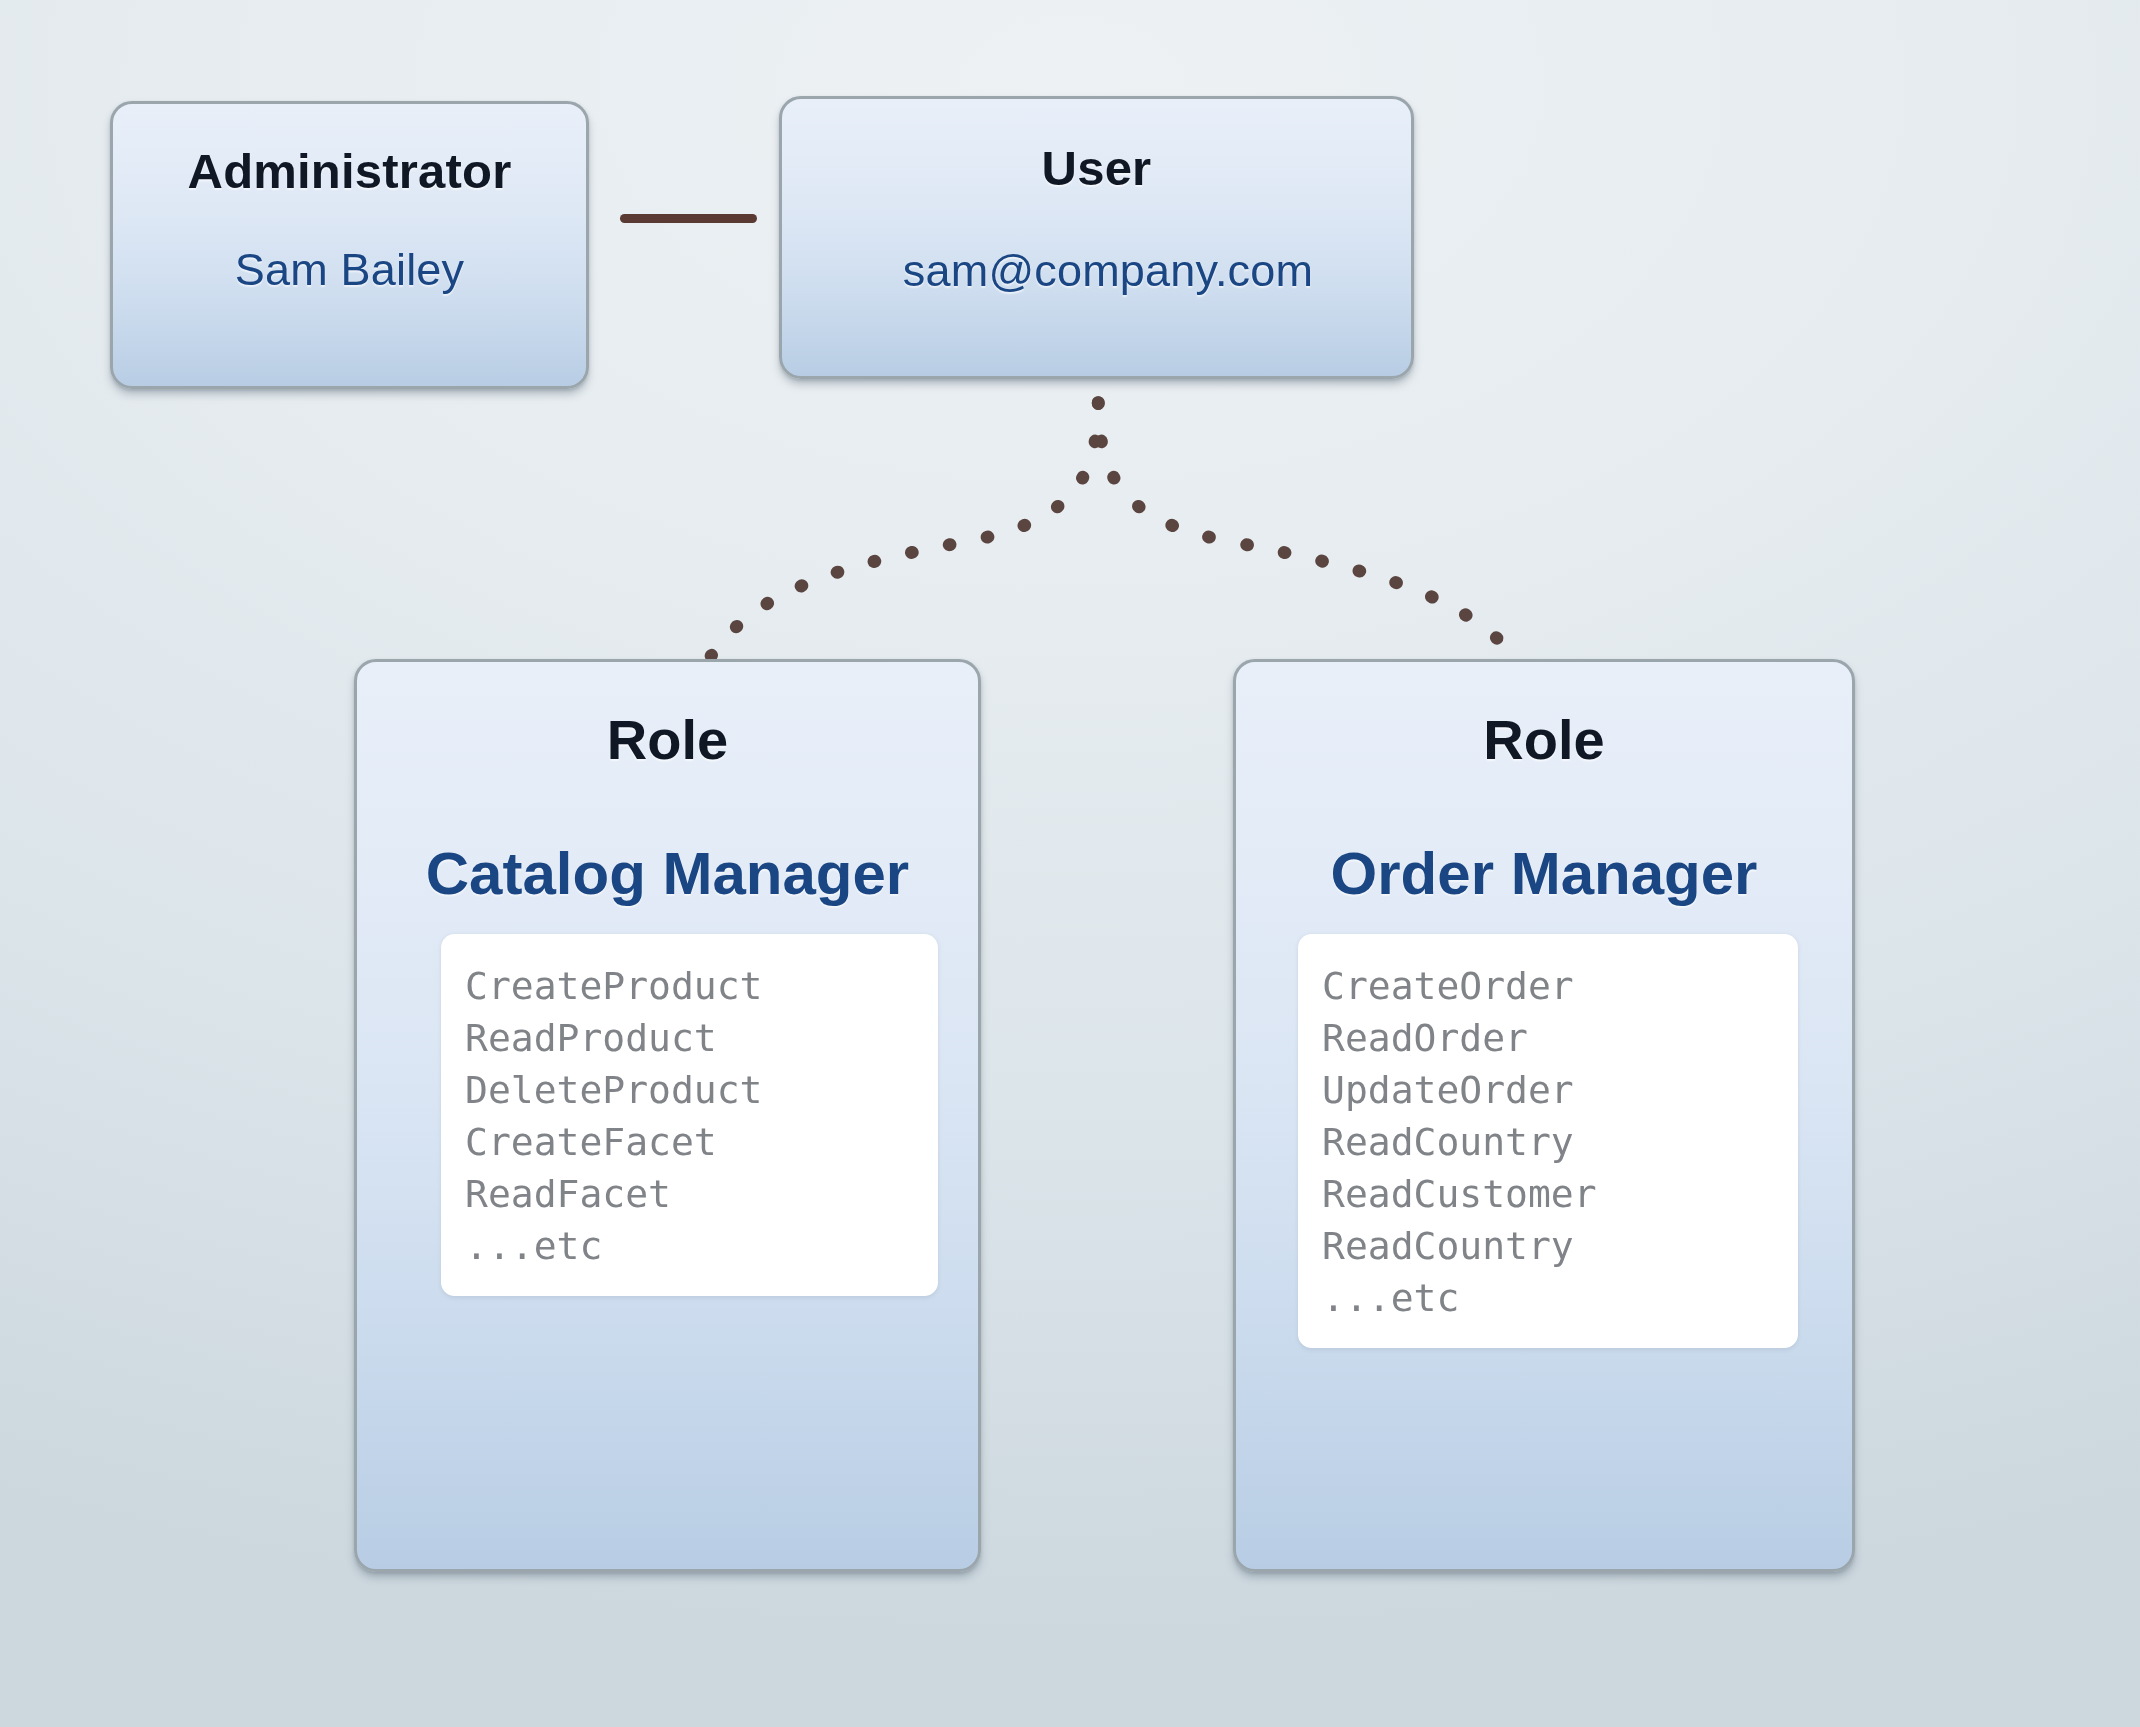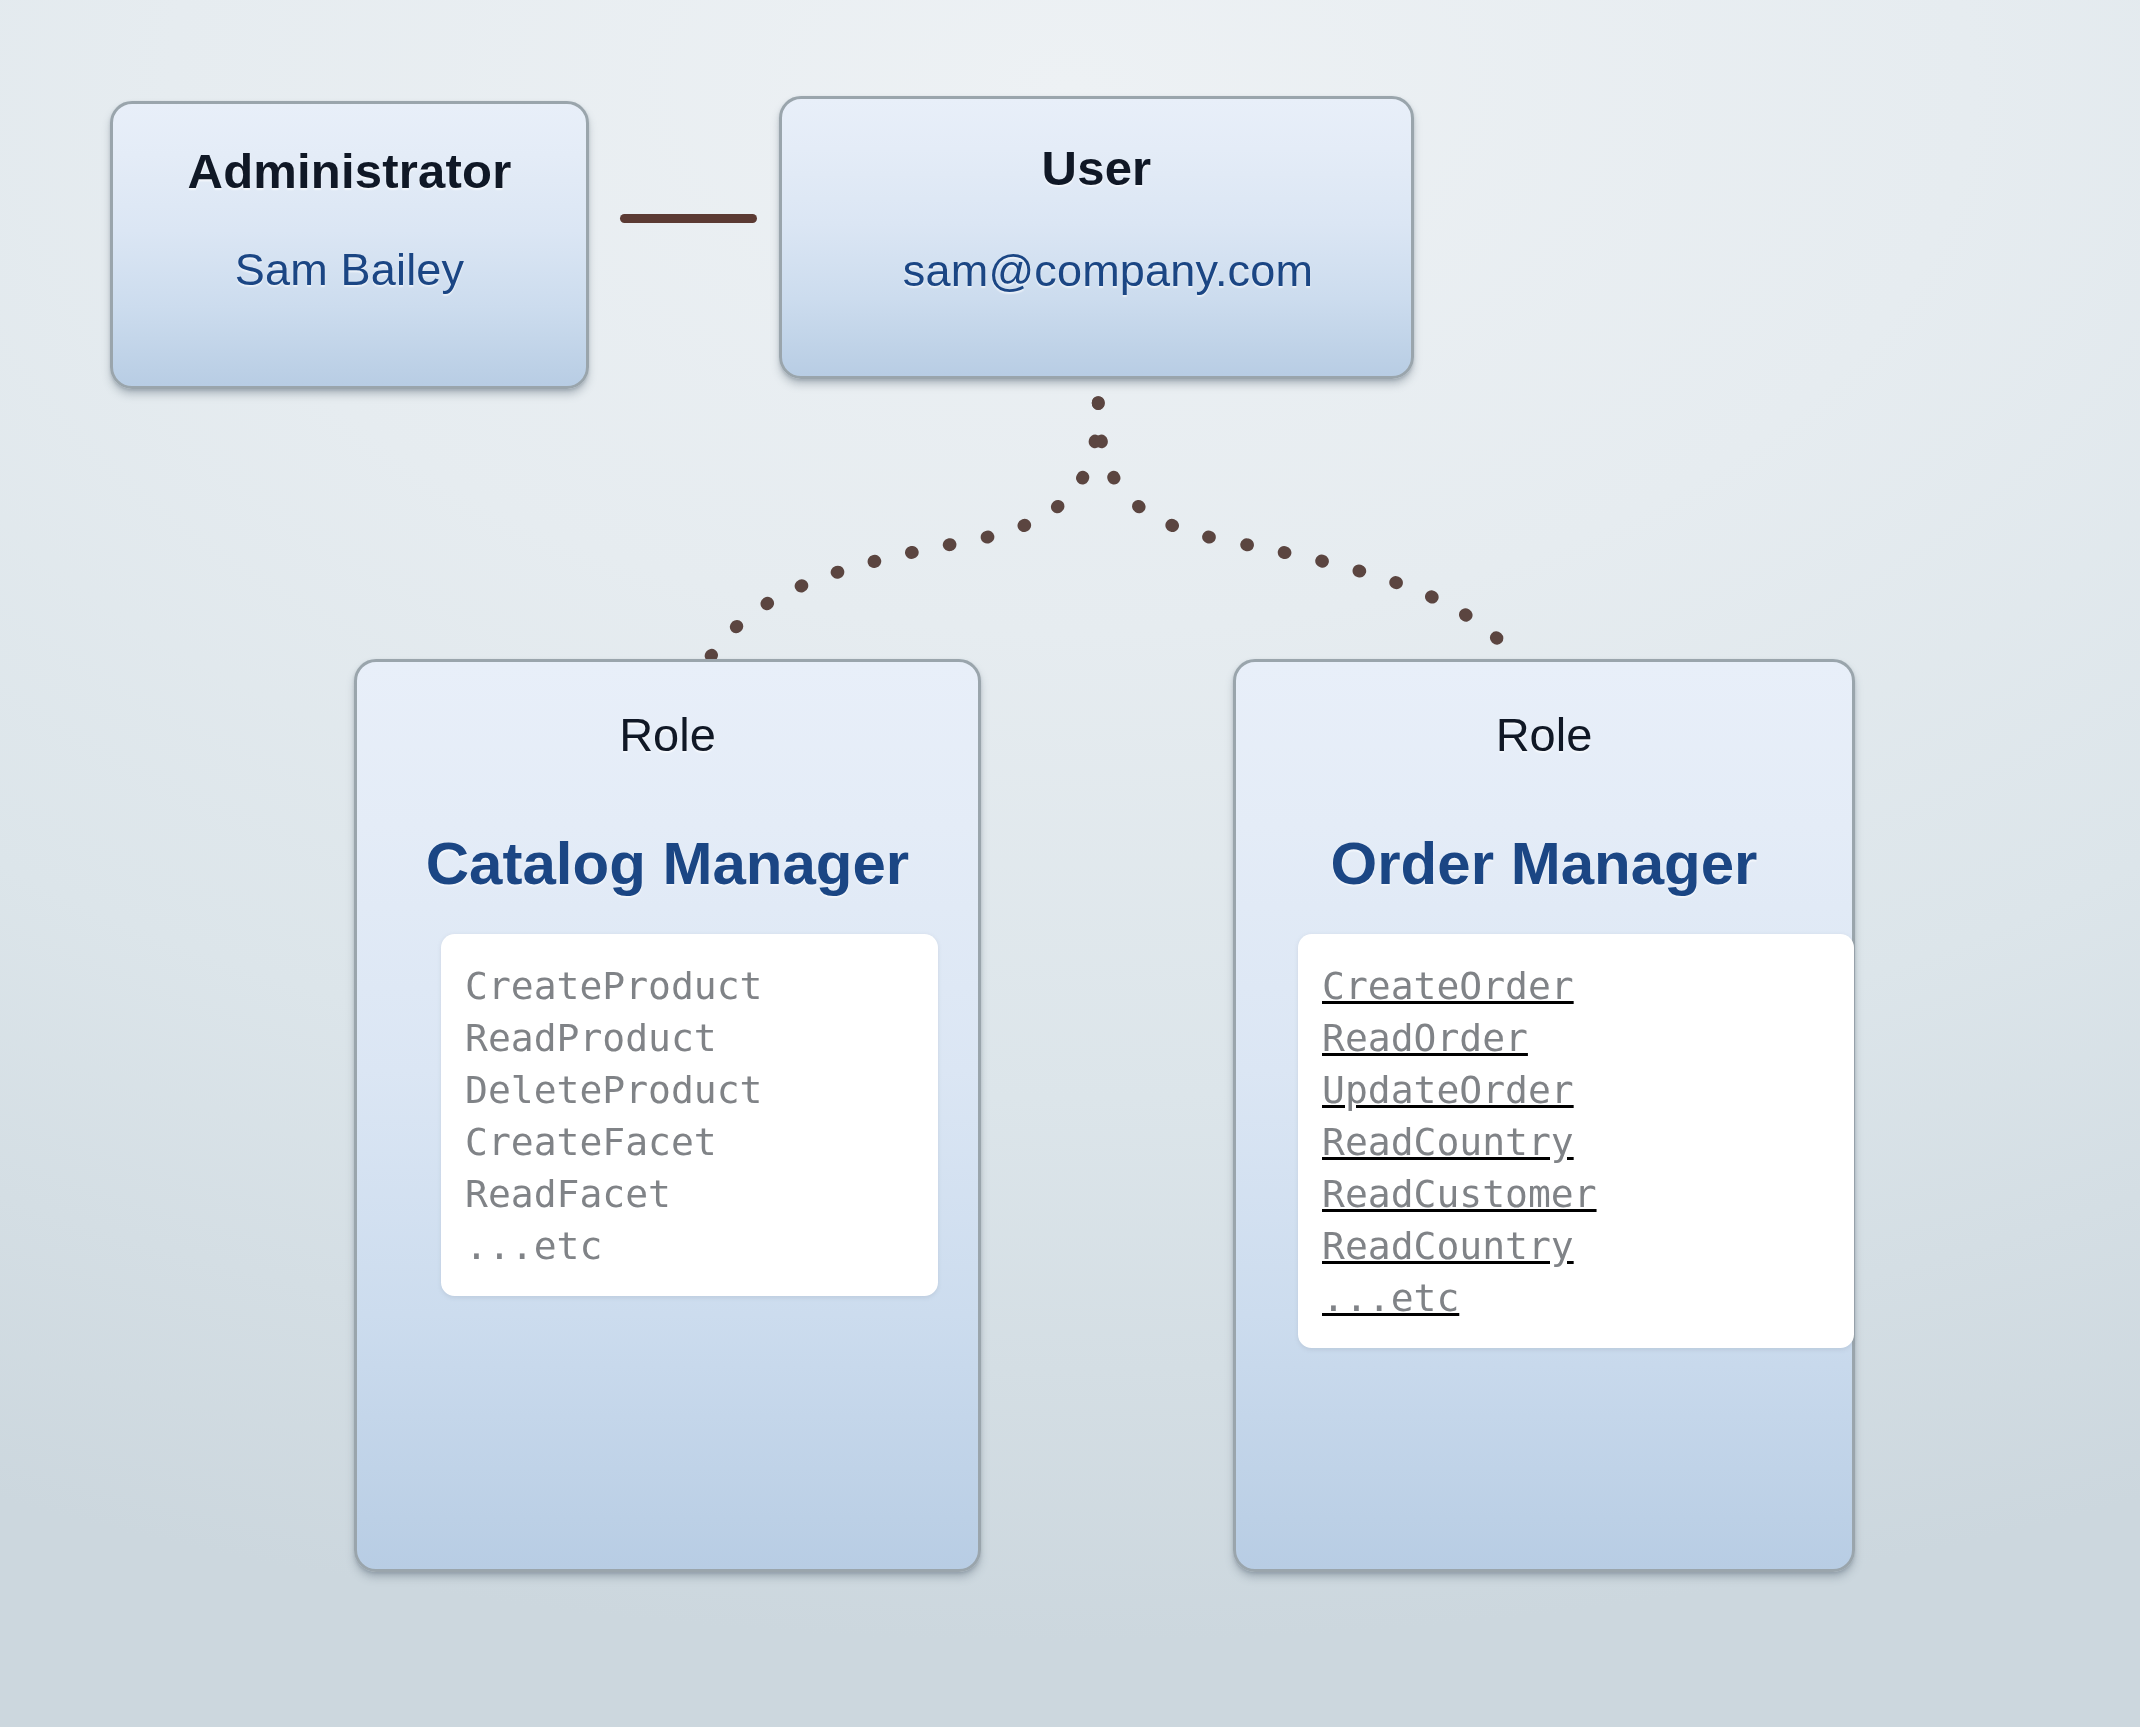--- a/index.html
+++ b/index.html
@@ -78,38 +78,38 @@
     fill: none;
     stroke: #5b4540;
     stroke-width: 15;
     stroke-linecap: round;
     stroke-dasharray: 1 44;
   }
 
   
   #role-box-left  { left: 354px;  top: 659px; width: 627px; height: 913px; }
   #role-box-right { left: 1233px; top: 659px; width: 622px; height: 913px; }
-  .role-title { font-size: 47px; font-weight: normal; color: #101826;
+  .role-title { font-size: 56px; font-weight: bold; color: #101826;
                 text-shadow: 0 1.7px 1.7px rgba(255,255,255,0.65); margin-top: 45px; }
   .role-name  { font-size: 60px; font-weight: bold; color: #1b4684;
                 text-shadow: 0 1.7px 1.7px rgba(255,255,255,0.6); margin-top: 67px; }
 
   .perm-panel {
     position: absolute;
     left: 84px;
     top: 272px;
     width: 497px;
     background: #ffffff;
     border-radius: 13.7px;
     padding: 26px 0 24px 0;
     box-sizing: border-box;
     text-align: left;
     box-shadow: 0 1.7px 4.3px rgba(120,135,150,0.18);
   }
-  #role-box-right .perm-panel { left: 62px; width: 556px; text-decoration: underline; }
+  #role-box-right .perm-panel { left: 62px; width: 500px; }
   .perm-line {
     font-family: "DejaVu Sans Mono", "Liberation Mono", monospace;
     font-size: 38px;
     line-height: 1.37;
     color: #808387;
     padding-left: 24px;
     white-space: pre;
   }
 </style>
 </head>

